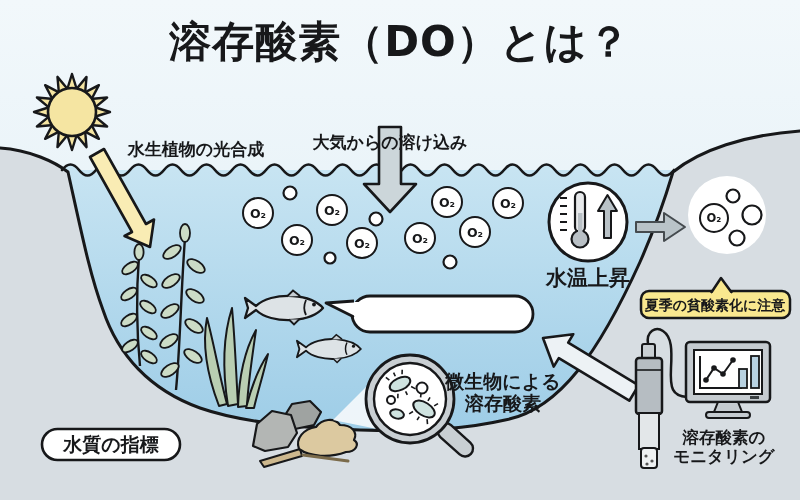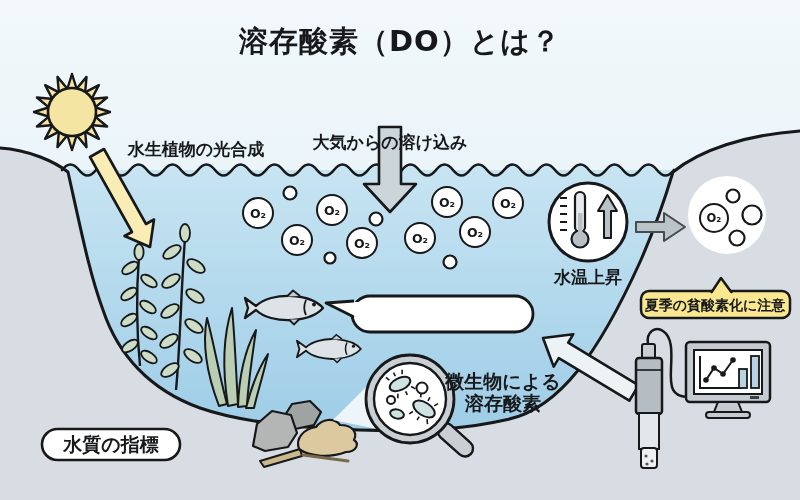--- a/index.html
+++ b/index.html
@@ -3,21 +3,21 @@
 <meta charset="utf-8">
 <style>
   html,body{margin:0;padding:0;background:#ffffff;font-family:"DejaVu Sans",sans-serif;}
   #stage{position:relative;width:800px;height:500px;overflow:hidden;background:#edf5f9;}
   #scene{position:absolute;left:0;top:0;}
   .lbl{position:absolute;transform:translate(-50%,-50%);font-weight:700;color:#17181a;white-space:nowrap;line-height:1.15;}
   .lbl.center{text-align:center;}
   .o2{position:absolute;transform:translate(-50%,-50%);background:#ffffff;border:2.5px solid #17181a;
       border-radius:50%;display:flex;align-items:center;justify-content:center;
       font-weight:700;color:#17181a;font-size:12.5px;letter-spacing:0;}
-  .title{font-size:29px;letter-spacing:1px;}
+  .title{font-size:42px;letter-spacing:1px;}
 </style>
 </head>
 <body>
 
 <div id="stage">
 
   <svg id="scene" width="800" height="500" viewBox="0 0 800 500">
     <defs>
       <linearGradient id="sky" x1="0" y1="0" x2="0" y2="1">
         <stop offset="0" stop-color="#f2f8fb"></stop>
@@ -278,27 +278,31 @@
     <g>
       <rect x="641" y="291" width="149" height="27" rx="8" fill="#f9e88f" stroke="#17181a" stroke-width="2.5"></rect>
       <path d="M 711 293 L 721 278 L 732 293" fill="#f9e88f" stroke="#17181a" stroke-width="2.5" stroke-linejoin="round"></path>
       <rect x="712" y="293" width="19" height="4" fill="#f9e88f"></rect>
     </g>
   </svg>
 
   <div class="lbl title" style="left:400px;top:42px;">溶存酸素（DO）とは？</div>
   <div class="lbl" style="left:196px;top:150px;font-size:17px;">水生植物の光合成</div>
   <div class="lbl" style="left:390px;top:111px;font-size:17px;margin-top:32px;">大気からの溶け込み</div>
-  <div class="lbl" style="left:588px;top:278px;font-size:17px;">水温上昇</div>
+  <div class="lbl" style="left:588px;top:278px;font-size:21px;">水温上昇</div>
   <div class="lbl" style="left:715px;top:305px;font-size:14px;">夏季の貧酸素化に注意</div>
   <div class="lbl center" style="left:503px;top:393px;font-size:19px;">
     <div>微生物による</div>
     <div>溶存酸素</div>
   </div>
   <div class="lbl" style="left:111px;top:445px;font-size:19px;">水質の指標</div>
+  <div class="lbl center" style="left:724px;top:448px;font-size:16.5px;">
+    <div>溶存酸素の</div>
+    <div>モニタリング</div>
+  </div>
 
   <div class="o2" style="left:258px;top:213px;width:28px;height:28px;">O₂</div>
   <div class="o2" style="left:332px;top:210px;width:28px;height:28px;">O₂</div>
   <div class="o2" style="left:447px;top:202px;width:28px;height:28px;">O₂</div>
   <div class="o2" style="left:508px;top:203px;width:28px;height:28px;">O₂</div>
   <div class="o2" style="left:297px;top:240px;width:28px;height:28px;">O₂</div>
   <div class="o2" style="left:362px;top:243px;width:28px;height:28px;">O₂</div>
   <div class="o2" style="left:420px;top:238px;width:28px;height:28px;">O₂</div>
   <div class="o2" style="left:475px;top:232px;width:28px;height:28px;">O₂</div>
   <div class="o2" style="left:714px;top:218px;width:26px;height:26px;font-size:11.5px;">O₂</div>

